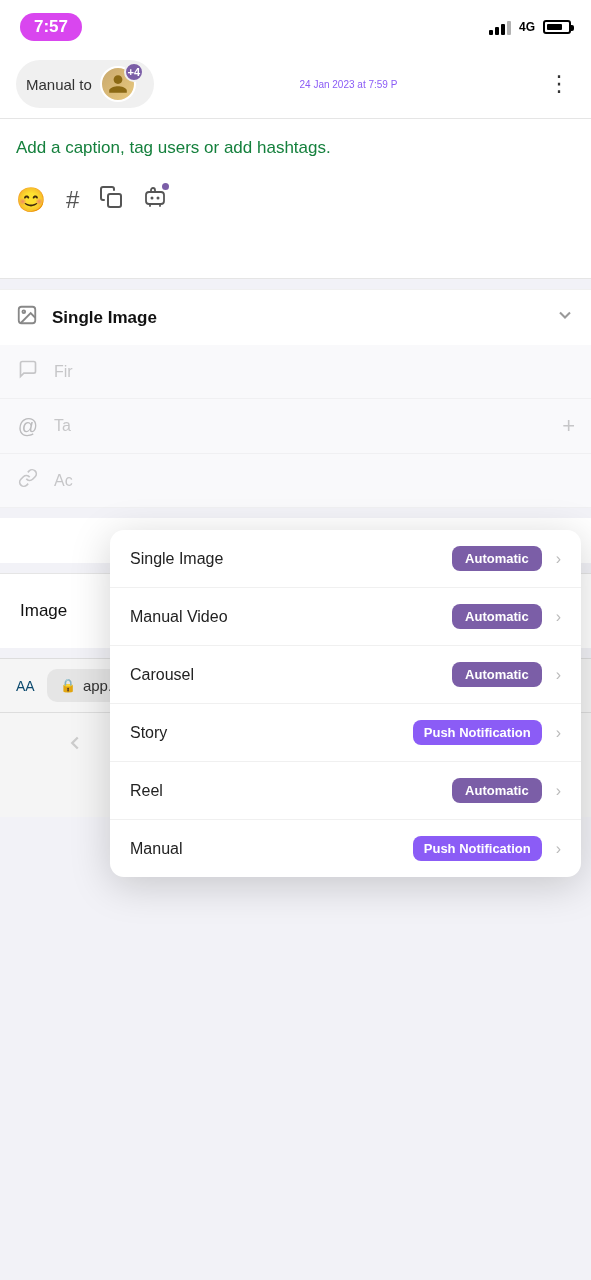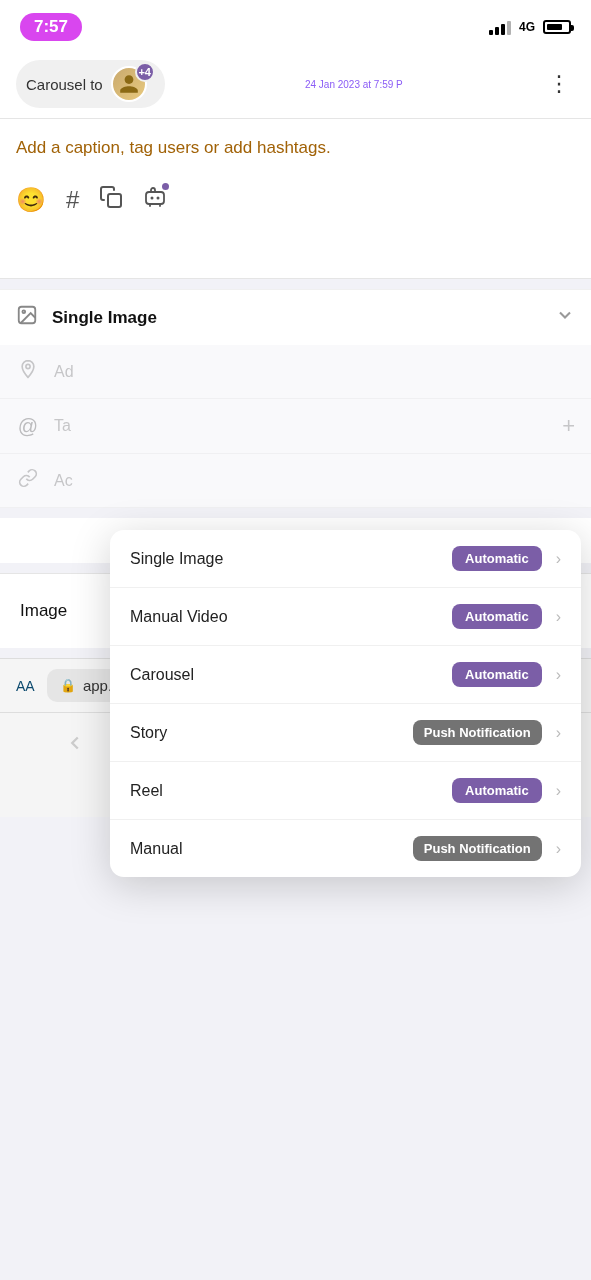--- a/index.html
+++ b/index.html
@@ -160,21 +160,21 @@
 
     
     .caption-area {
       background: #fff;
       padding: 16px;
       min-height: 160px;
       border-bottom: 1px solid #e5e5e5;
       margin-bottom: 10px;
     }
     .caption-placeholder {
-      color: #a16207;
+      color: #15803d;
       font-size: 17px;
       line-height: 1.5;
     }
     .caption-toolbar {
       display: flex;
       gap: 20px;
       margin-top: 24px;
       align-items: center;
     }
     .toolbar-icon {
@@ -286,21 +286,21 @@
     }
     .badge-automatic {
       background: #7b5ea7;
       color: #fff;
       font-size: 13px;
       font-weight: 600;
       padding: 5px 13px;
       border-radius: 8px;
     }
     .badge-push {
-      background: #737373;
+      background: #8b5cf6;
       color: #fff;
       font-size: 13px;
       font-weight: 600;
       padding: 5px 11px;
       border-radius: 8px;
     }
     .chevron-right {
       color: #bbb;
       font-size: 16px;
     }
@@ -446,21 +446,21 @@
     <div class="battery">
       <div class="battery-body">
         <div class="battery-fill"></div>
       </div>
     </div>
   </div>
 </div>
 
 <div class="header">
   <div class="posting-to">
-    <span class="posting-label">Carousel to</span>
+    <span class="posting-label">Manual to</span>
     <div class="avatar-stack">
       <div class="avatar-circle">
         <svg viewBox="0 0 24 24">
             <path d="M12 12c2.7 0 4.8-2.1 4.8-4.8S14.7 2.4 12 2.4 7.2 4.5 7.2 7.2 9.3 12 12 12zm0 2.4c-3.2 0-9.6 1.6-9.6 4.8v2.4h19.2v-2.4c0-3.2-6.4-4.8-9.6-4.8z"></path>
           </svg>
       </div>
       <div class="badge-count">+4</div>
     </div>
   </div>
   <div class="header-date">24 Jan 2023 at 7:59 P</div>
@@ -504,25 +504,24 @@
     <svg width="20" height="20" viewBox="0 0 24 24" fill="none" stroke="#999" stroke-width="2.5">
         <path d="M6 9l6 6 6-6"></path>
       </svg>
   </span>
 </div>
 
 <div class="dimmed-section">
   <div class="section-row">
     <span class="section-icon">
       <svg width="20" height="20" viewBox="0 0 24 24" fill="none" stroke="#aaa" stroke-width="2">
-          <path d="M12 2C8.13 2 5 5.13 5 9c0 5.25 7 13 7 13s7-7.75 7-13c0-3.87-3.13-7-7-7z"></path>
-          <circle cx="12" cy="9" r="2.5"></circle>
+          <path d="M21 15a2 2 0 01-2 2H7l-4 4V5a2 2 0 012-2h14a2 2 0 012 2z"></path>
         </svg>
     </span>
-    <span class="section-label">Ad</span>
+    <span class="section-label">Fir</span>
   </div>
   <div class="section-row">
     <span class="section-icon">@</span>
     <span class="section-label">Ta</span>
     <span class="section-add">+</span>
   </div>
   <div class="section-row">
     <span class="section-icon">
       <svg width="20" height="20" viewBox="0 0 24 24" fill="none" stroke="#aaa" stroke-width="2">
           <path d="M10 13a5 5 0 007.54.54l3-3a5 5 0 00-7.07-7.07l-1.72 1.71"></path>

